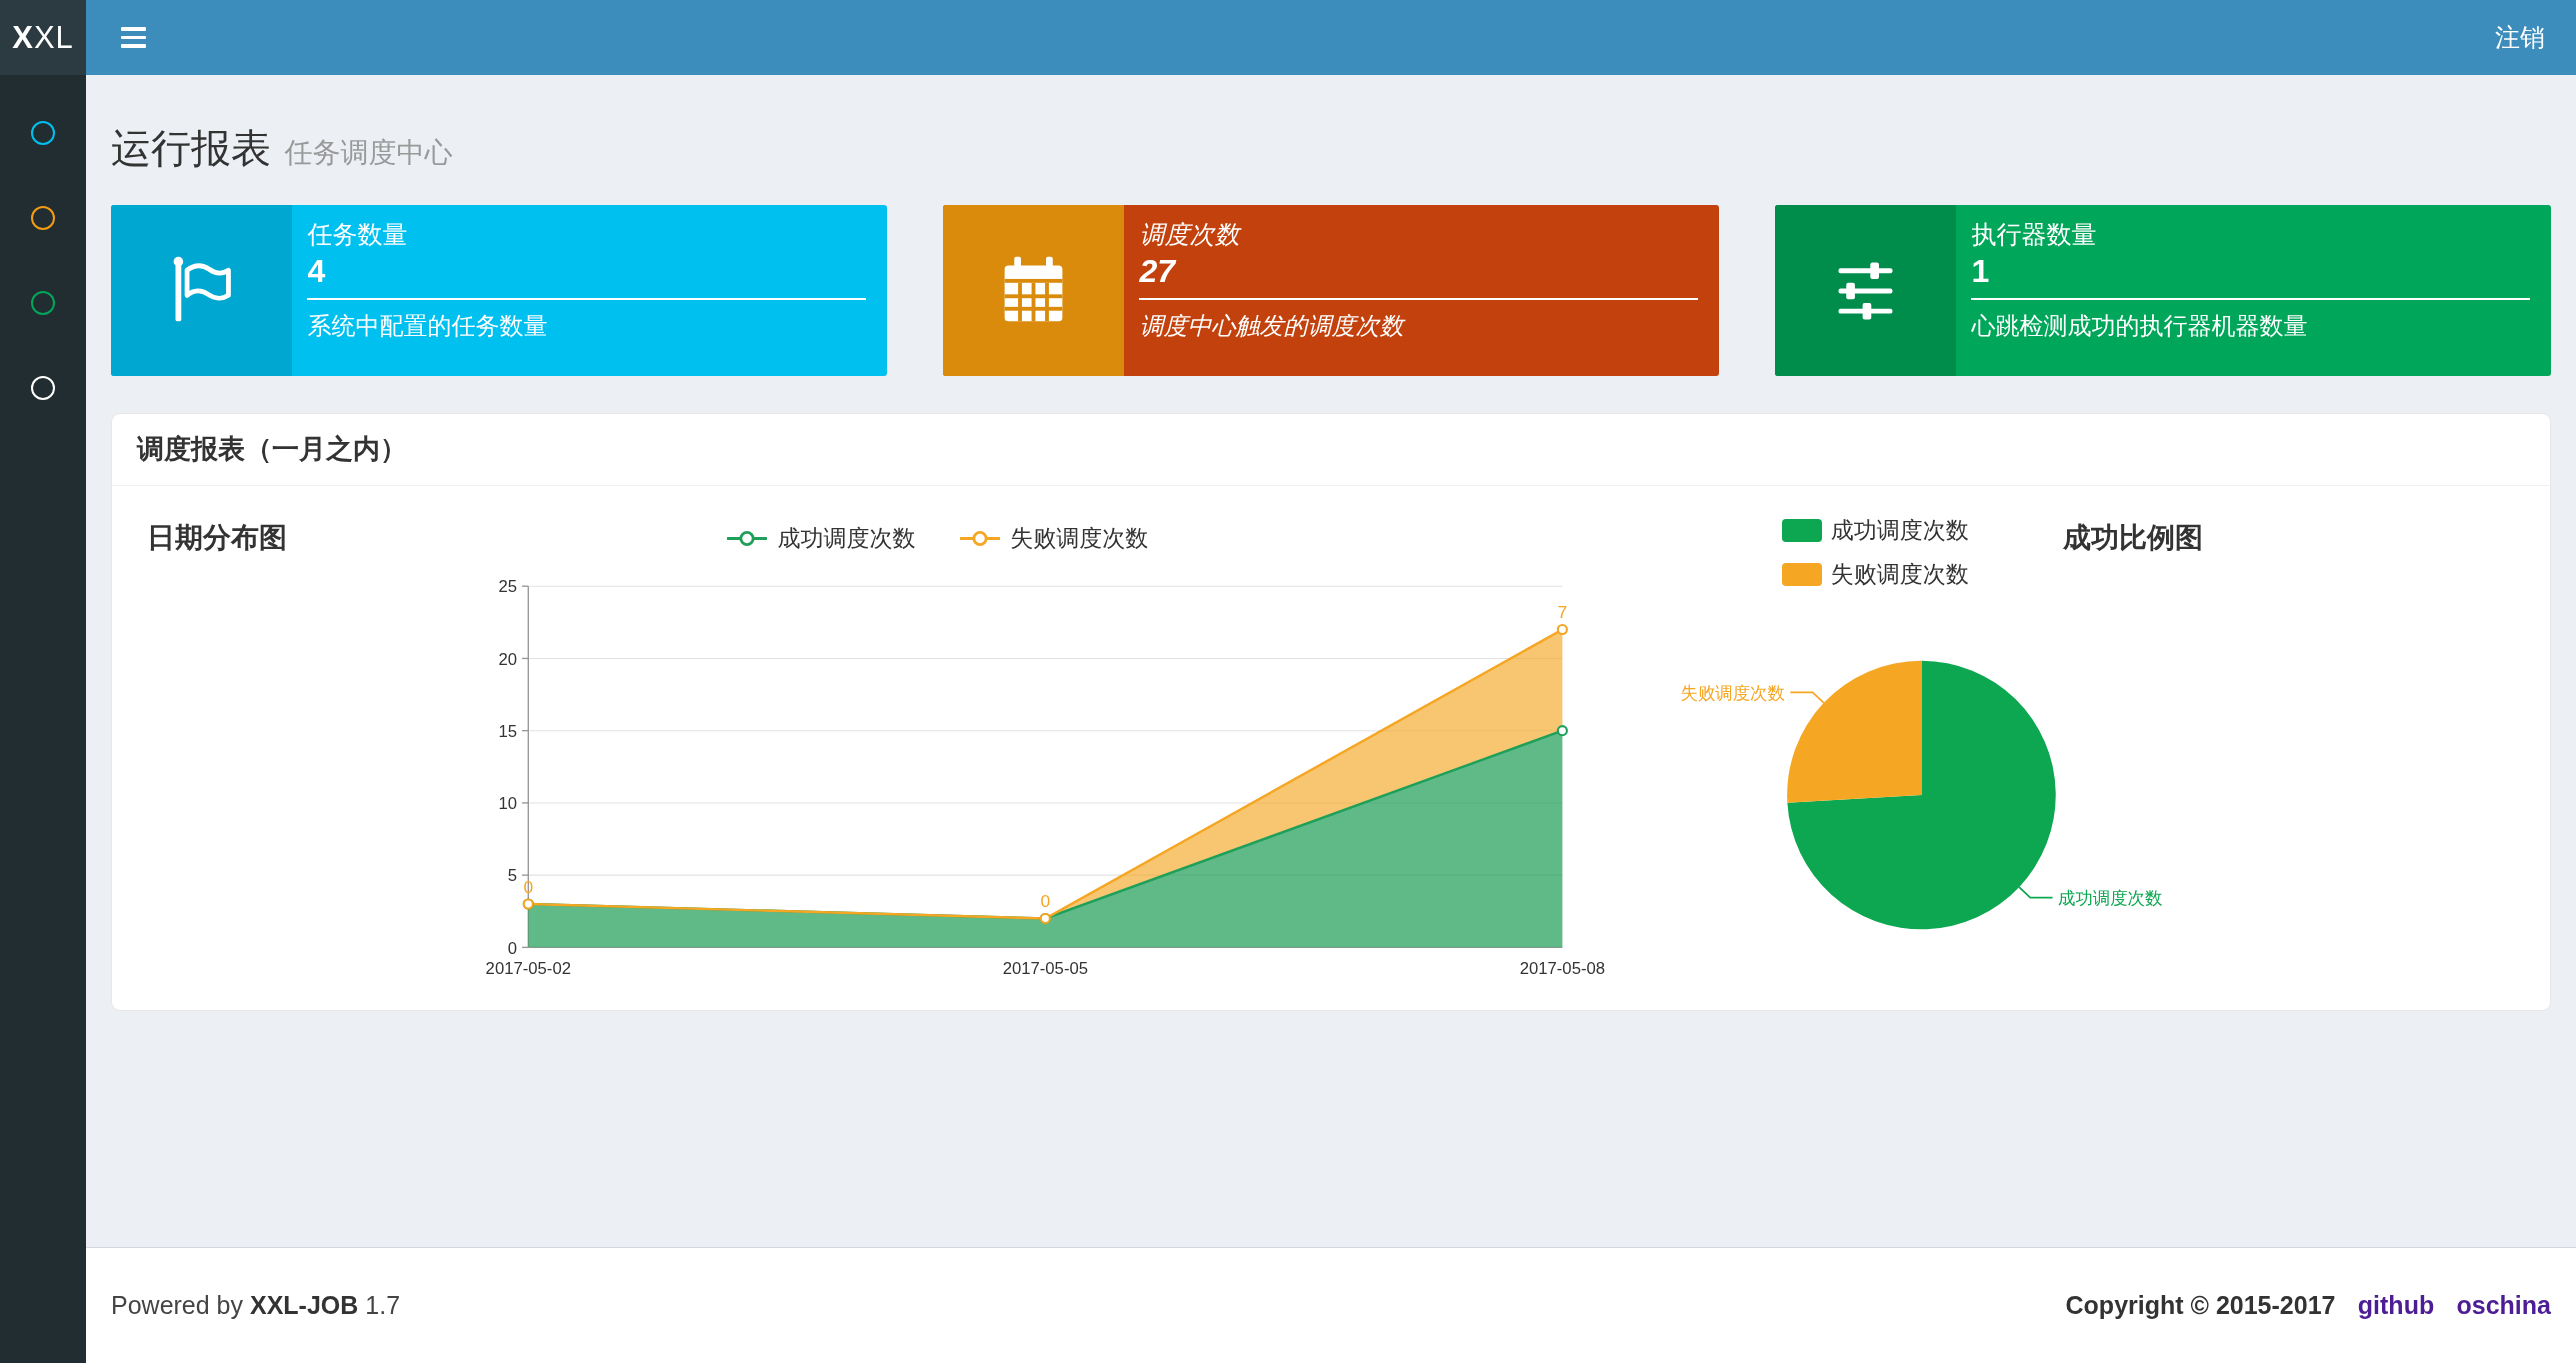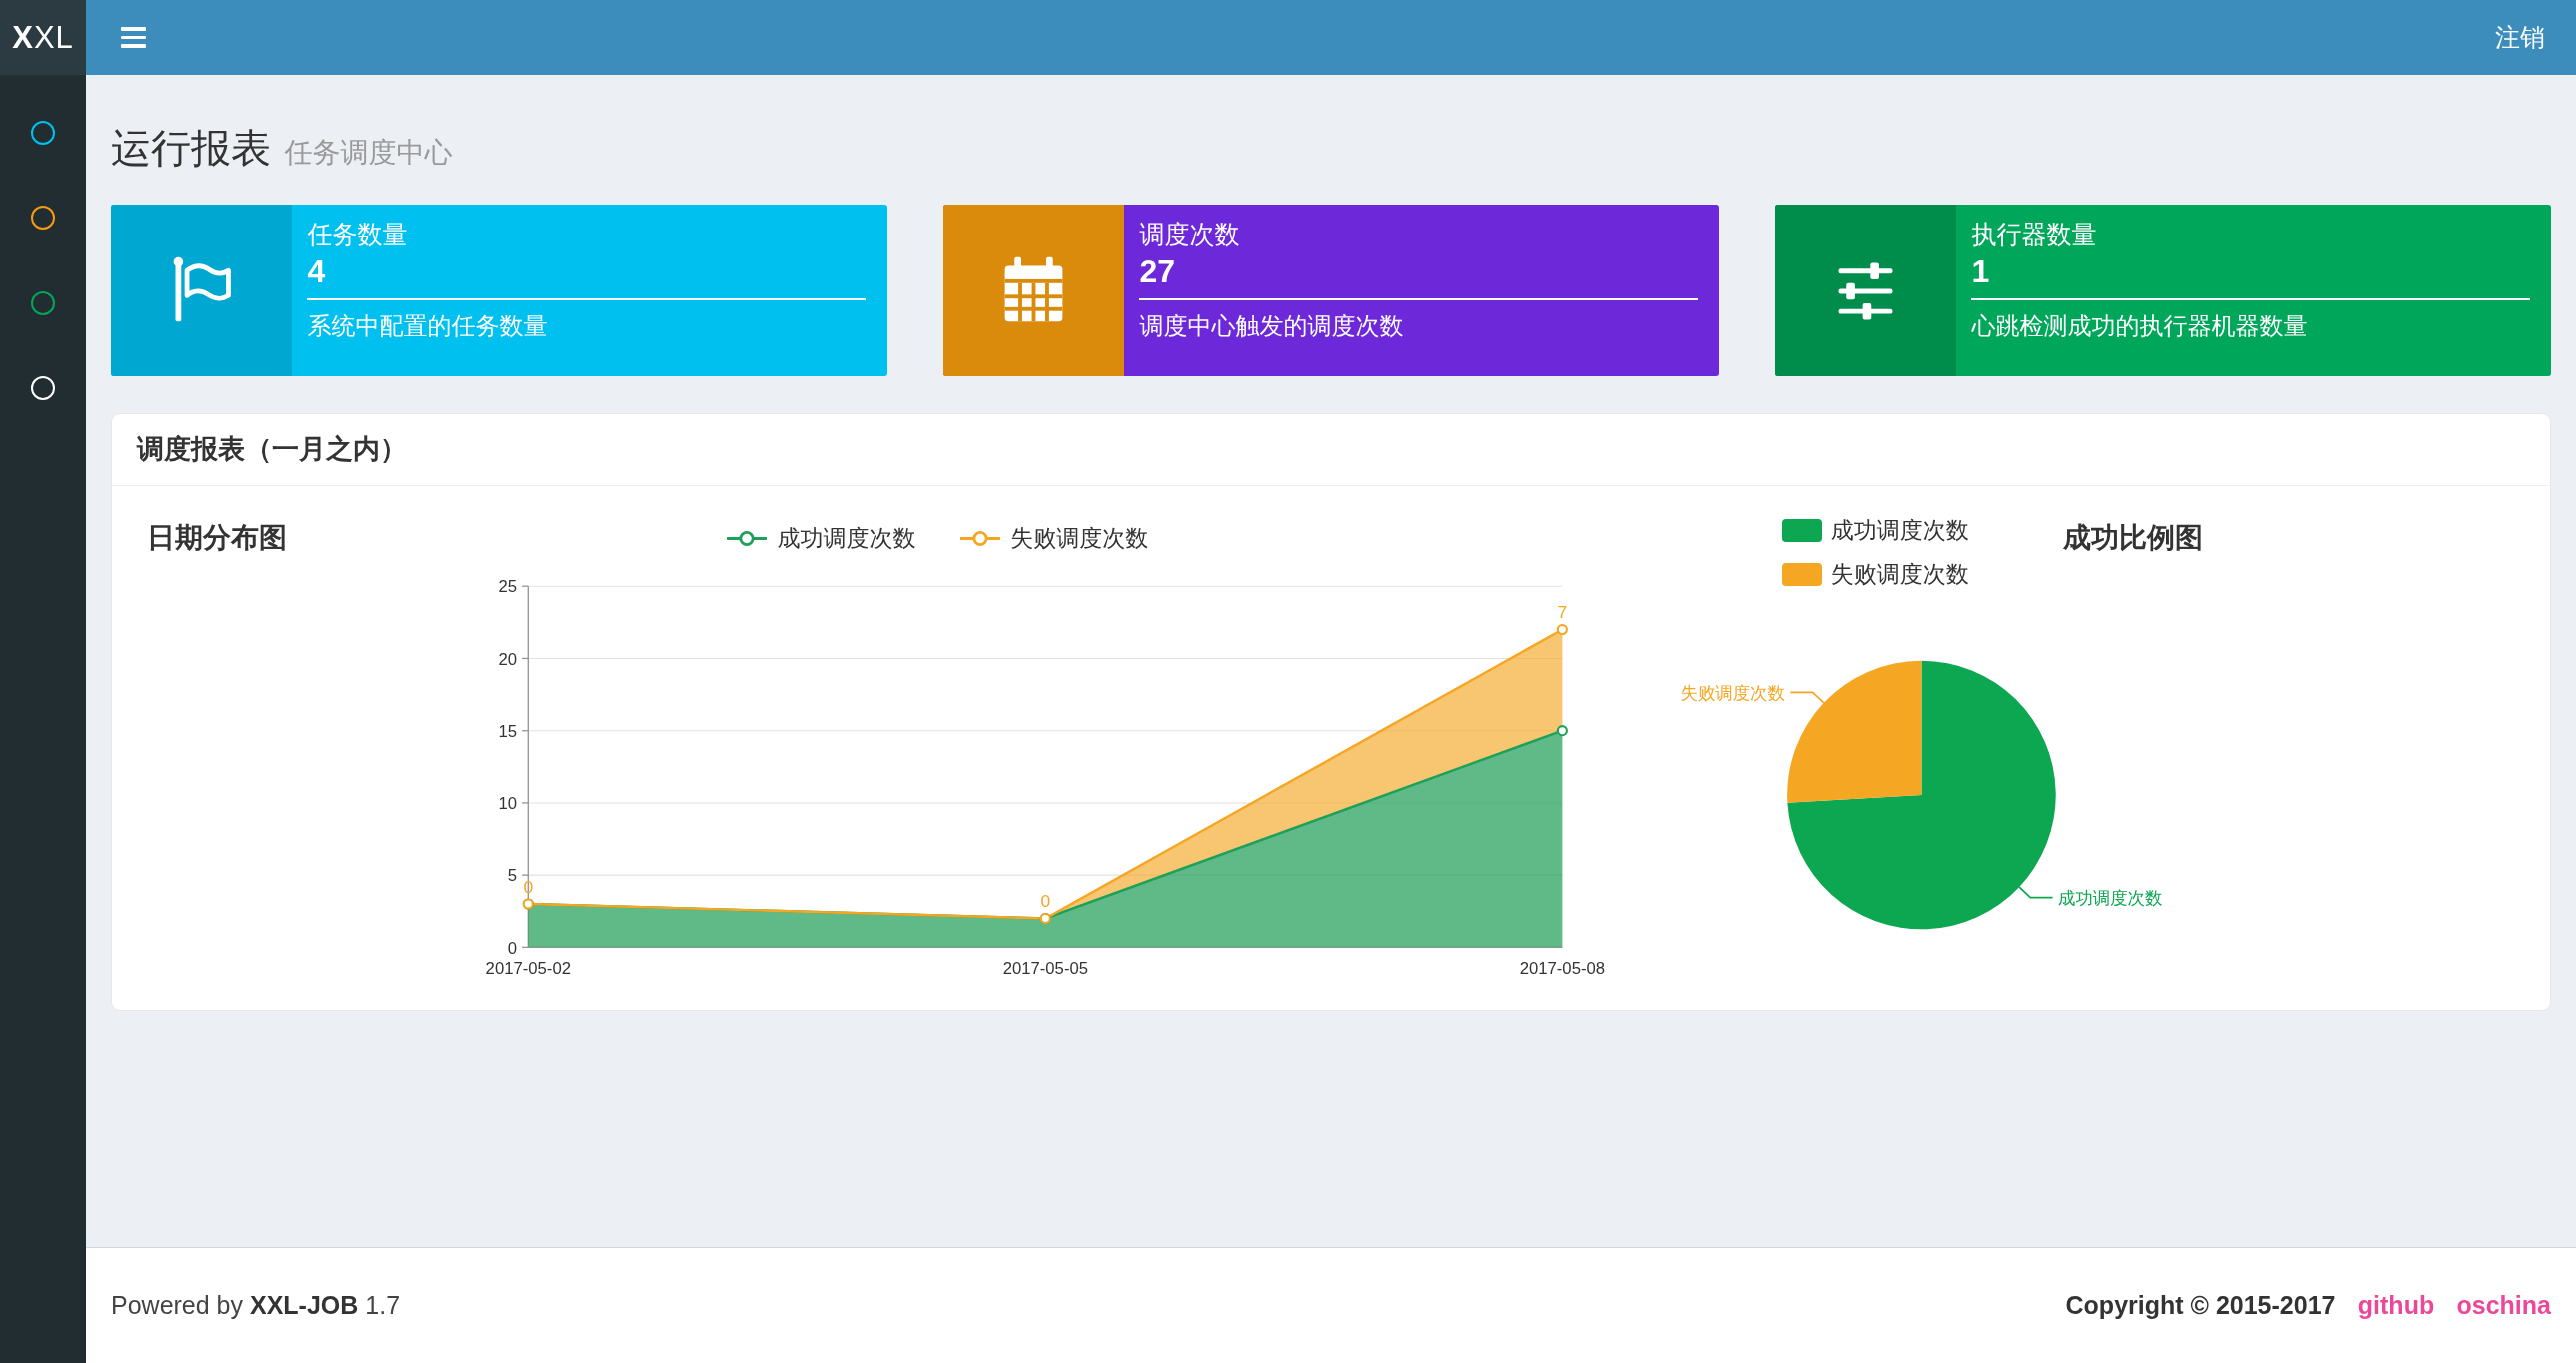--- a/index.html
+++ b/index.html
@@ -49,21 +49,21 @@
                gap:42px;z-index:2;}
   .legend-item{display:flex;align-items:center;gap:8.7px;font-size:23px;color:#333;cursor:pointer;}
   .lm{display:inline-flex;width:44px;height:19px;}
   .pie-legend{position:absolute;top:29px;left:1670px;display:flex;flex-direction:column;gap:13.5px;z-index:2;}
   .swatch{width:40px;height:23px;border-radius:3.9px;display:inline-block;}
   
   .footer{position:absolute;left:86px;right:0;bottom:0;height:116px;background:#fff;border-top:1px solid #d2d6de;
           display:flex;align-items:center;justify-content:space-between;padding:0 25px;box-sizing:border-box;
           font-size:25px;color:#444;}
   .footer b{color:#333;}
-  .footer .links a{color:#ec4899;text-decoration:none;font-weight:600;margin-left:15.4px;cursor:pointer;}
+  .footer .links a{color:#4c1d95;text-decoration:none;font-weight:600;margin-left:15.4px;cursor:pointer;}
 </style>
 </head>
 <body>
 
 <div class="navbar">
   <div class="logo" style="background: rgb(44, 59, 65);">
     <b>X</b>
       <span>XL</span>
   </div>
   <div class="navbar-main" style="background: rgb(60, 141, 188);">
@@ -108,21 +108,21 @@
         </svg>
       </div>
       <div class="info-box-content">
         <div class="ib-title">任务数量</div>
         <div class="ib-number">4</div>
         <div class="ib-divider"></div>
         <div class="ib-desc">系统中配置的任务数量</div>
       </div>
     </div>
 
-    <div class="info-box" style="background: #6d28d9;">
+    <div class="info-box" style="background: #c2410c; font-style: italic;">
       <div class="info-box-icon" style="background: rgb(219, 139, 11); color: rgb(219, 139, 11);">
         <svg viewBox="0 0 80 80" width="77" height="77" aria-hidden="true">
           <rect x="10" y="14" width="60" height="58" rx="4" fill="#fff"></rect>
           <rect x="20" y="5" width="7" height="15" rx="2" fill="#fff"></rect>
           <rect x="53" y="5" width="7" height="15" rx="2" fill="#fff"></rect>
           <rect x="10" y="28" width="60" height="4" fill="currentColor"></rect>
           <rect x="24" y="32" width="4" height="40" fill="currentColor"></rect>
           <rect x="38" y="32" width="4" height="40" fill="currentColor"></rect>
           <rect x="52" y="32" width="4" height="40" fill="currentColor"></rect>
           <rect x="10" y="44" width="60" height="4" fill="currentColor"></rect>

